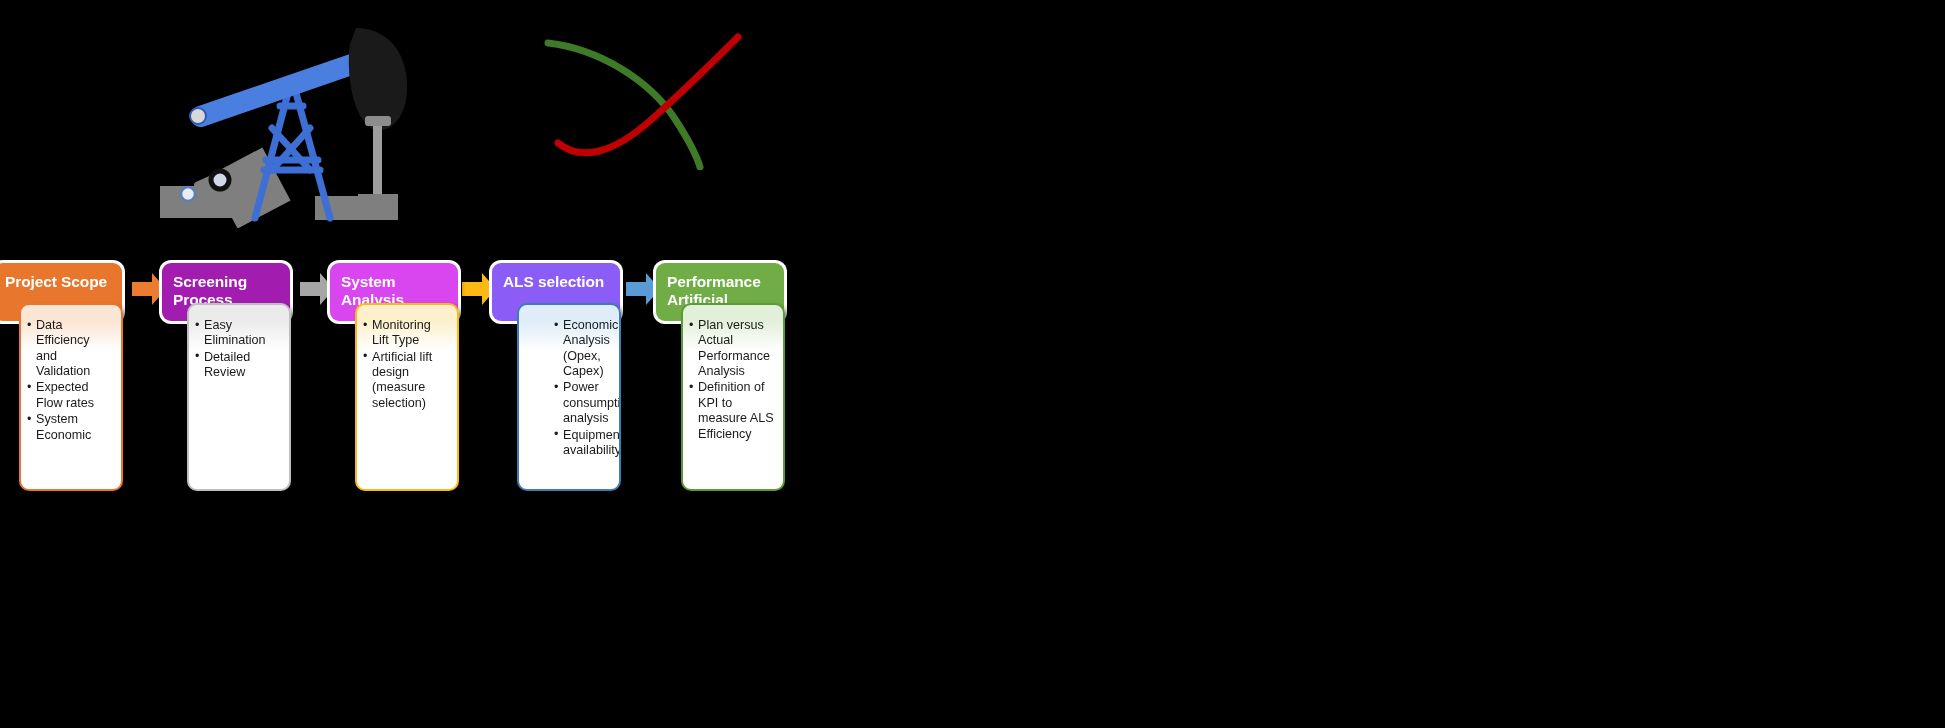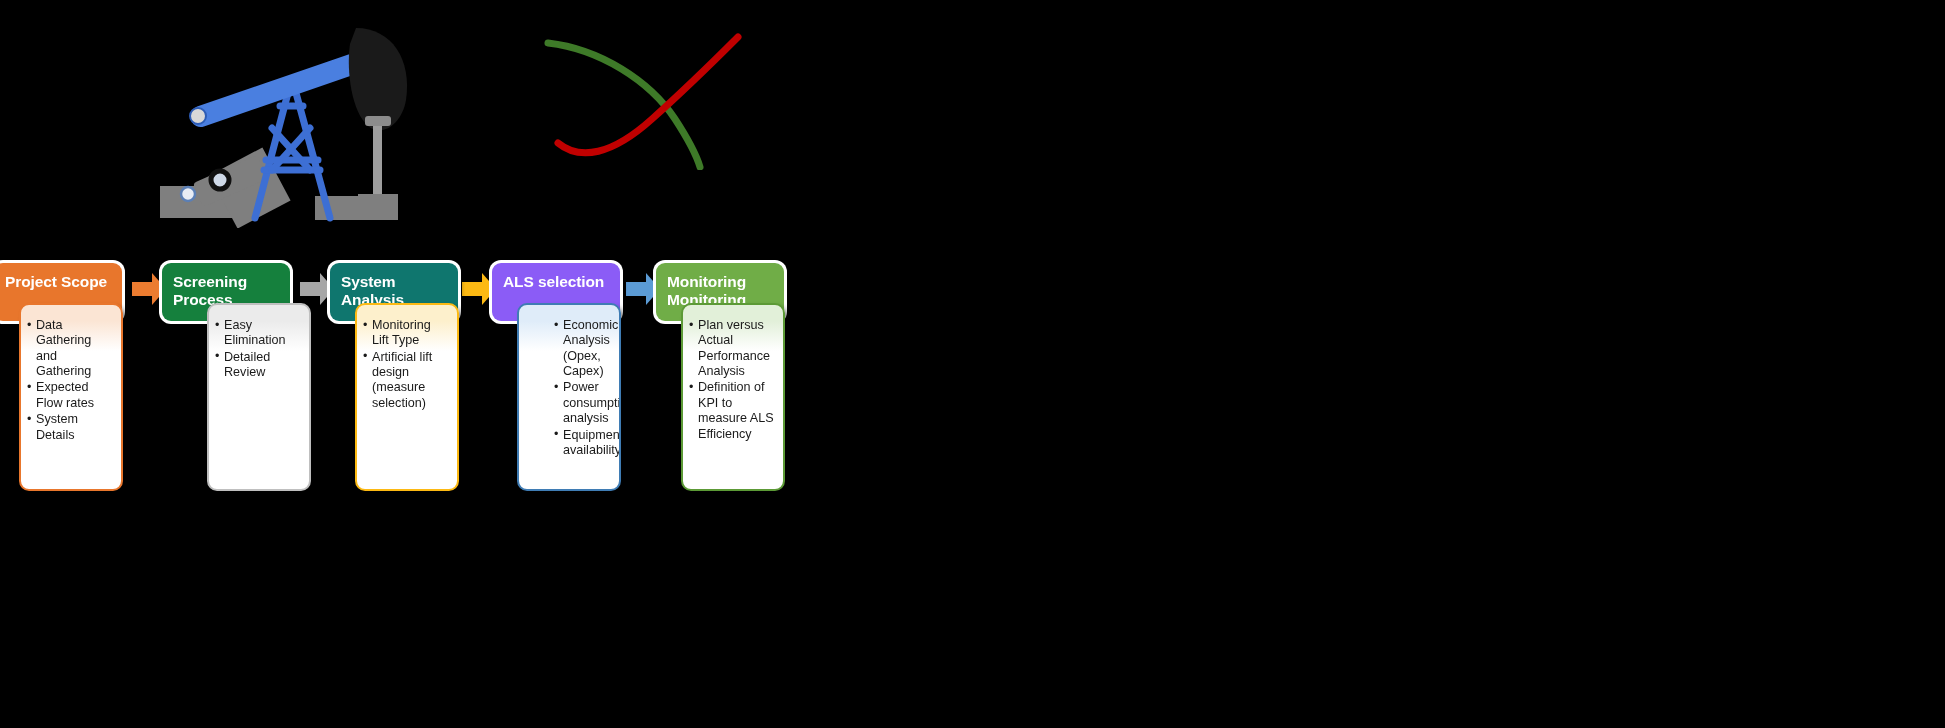--- a/index.html
+++ b/index.html
@@ -162,51 +162,51 @@
 </div>
 
 <div id="flow">
 
   <div class="stage" style="left:-6px;">
     <div class="stage-header" style="background:#e8762c;">
       <span>Project Scope</span>
     </div>
     <div class="stage-card" style="border-color: rgb(232, 118, 44); background: linear-gradient(rgb(251, 229, 212) 0px, rgb(251, 229, 212) 16px, rgb(255, 255, 255) 46px, rgb(255, 255, 255) 100%);">
       <ul class="bullet-list">
-        <li>Data Gathering and Gathering</li>
+        <li>Data Efficiency and Validation</li>
         <li>Expected Flow rates</li>
-        <li>System Details</li>
+        <li>System Economic</li>
       </ul>
     </div>
   </div>
   <div class="connector" style="left:130px;">
     <svg width="38" height="36" viewBox="0 0 38 36">
       <path d="M2 11 H22 V2 L36 18 L22 34 V25 H2 Z" fill="#ec7c30"></path>
     </svg>
   </div>
 
   <div class="stage" style="left:162px;">
-    <div class="stage-header" style="background:#15803d;">
+    <div class="stage-header" style="background:#a21caf;">
       <span>Screening Process</span>
     </div>
-    <div class="stage-card" style="border-color: rgb(191, 191, 191); background: linear-gradient(rgb(235, 235, 235) 0px, rgb(235, 235, 235) 16px, rgb(255, 255, 255) 46px, rgb(255, 255, 255) 100%); margin-left: 20px;">
+    <div class="stage-card" style="border-color: rgb(191, 191, 191); background: linear-gradient(rgb(235, 235, 235) 0px, rgb(235, 235, 235) 16px, rgb(255, 255, 255) 46px, rgb(255, 255, 255) 100%);">
       <ul class="bullet-list">
         <li>Easy Elimination</li>
         <li>Detailed Review</li>
       </ul>
     </div>
   </div>
   <div class="connector" style="left:298px;">
     <svg width="38" height="36" viewBox="0 0 38 36">
       <path d="M2 11 H22 V2 L36 18 L22 34 V25 H2 Z" fill="#a6a6a6"></path>
     </svg>
   </div>
 
   <div class="stage" style="left:330px;">
-    <div class="stage-header" style="background:#0f766e;">
+    <div class="stage-header" style="background:#d946ef;">
       <span>System Analysis</span>
     </div>
     <div class="stage-card" style="border-color: rgb(252, 185, 19); background: linear-gradient(rgb(253, 240, 204) 0px, rgb(253, 240, 204) 16px, rgb(255, 255, 255) 46px, rgb(255, 255, 255) 100%);">
       <ul class="bullet-list">
         <li>Monitoring Lift Type</li>
         <li>Artificial lift design (measure selection)</li>
       </ul>
     </div>
   </div>
   <div class="connector" style="left:460px;">
@@ -228,21 +228,21 @@
     </div>
   </div>
   <div class="connector" style="left:624px;">
     <svg width="38" height="36" viewBox="0 0 38 36">
       <path d="M2 11 H22 V2 L36 18 L22 34 V25 H2 Z" fill="#5b9bd5"></path>
     </svg>
   </div>
 
   <div class="stage" style="left:656px;">
     <div class="stage-header" style="background:#70ad47;">
-      <span>Monitoring Monitoring</span>
+      <span>Performance Artificial</span>
     </div>
     <div class="stage-card" style="border-color: rgb(92, 154, 54); background: linear-gradient(rgb(226, 240, 217) 0px, rgb(226, 240, 217) 16px, rgb(255, 255, 255) 46px, rgb(255, 255, 255) 100%);">
       <ul class="bullet-list">
         <li>Plan versus Actual Performance Analysis</li>
         <li>Definition of KPI to measure ALS Efficiency</li>
       </ul>
     </div>
   </div>
 
 </div>

